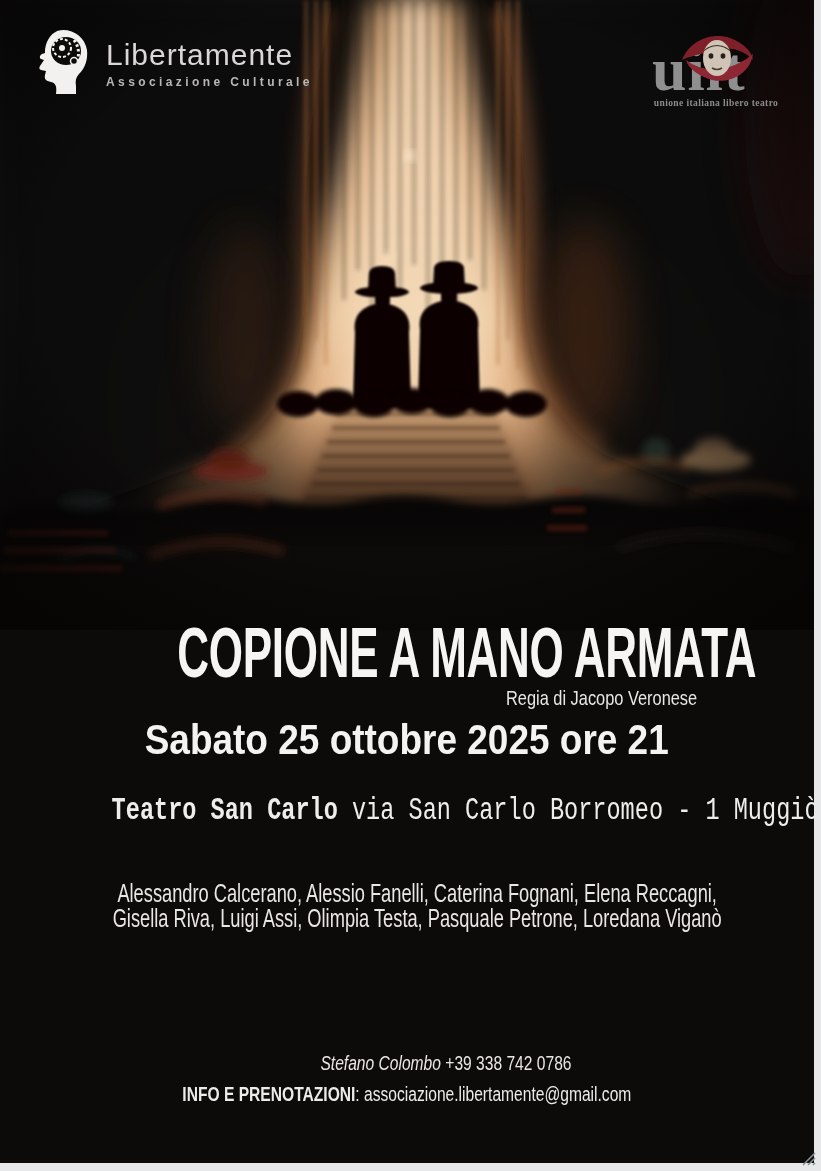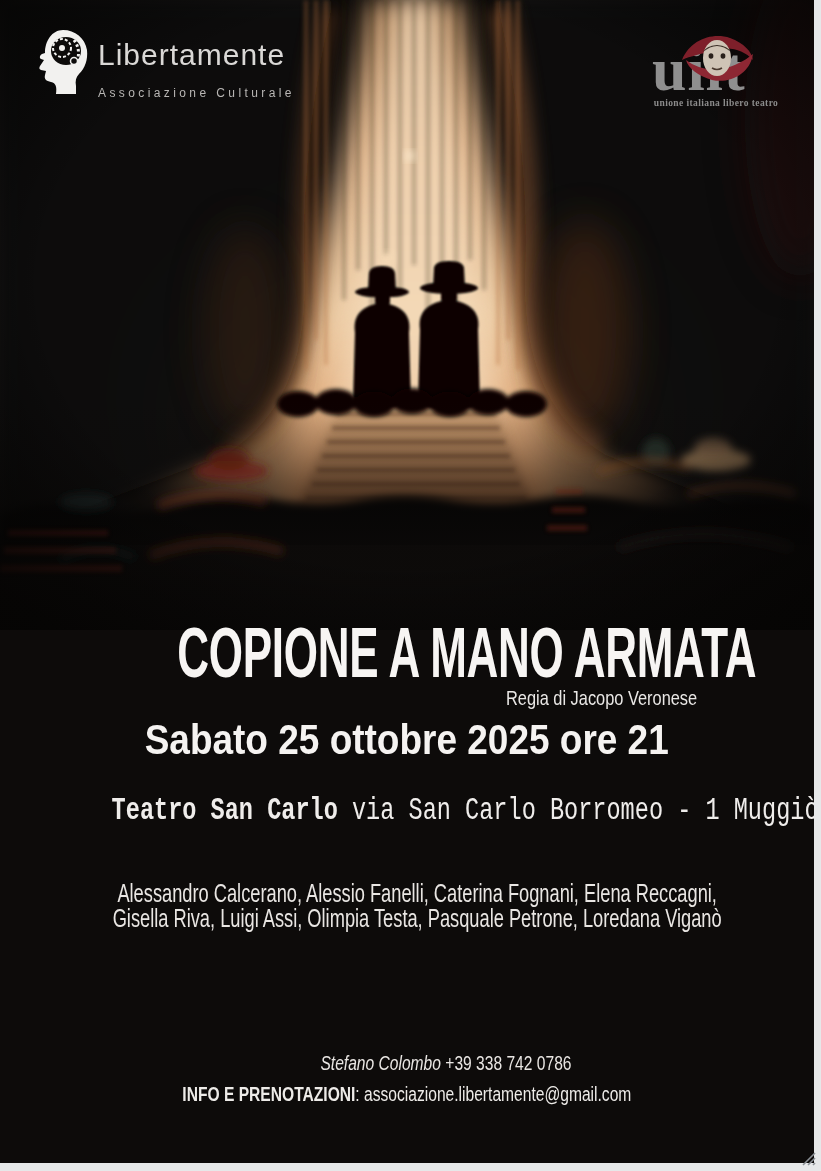--- a/index.html
+++ b/index.html
@@ -11,28 +11,28 @@
   }
   .page{position:absolute;inset:0;}
   .poster{
     position:absolute;left:0;top:0;width:814px;height:1163px;
     background:#0d0b0a;overflow:hidden;
   }
   .artwork{position:absolute;left:0;top:0;display:block;}
 
   
   .logo-lib{
-    position:absolute;left:34px;top:28px;display:flex;align-items:flex-start;gap:6px;
+    position:absolute;left:34px;top:28px;display:flex;align-items:flex-start;gap:14px;
   }
   .logo-lib .txt{padding-top:12px;}
   .lib-name{
     display:block;font-size:30px;font-weight:400;color:#dad8d6;letter-spacing:1px;line-height:1;
   }
   .lib-sub{
-    display:block;font-size:12px;font-weight:400;color:#b9b7b5;letter-spacing:3.4px;margin-top:16px;
+    display:block;font-size:12px;font-weight:700;color:#b9b7b5;letter-spacing:3.4px;margin-top:5px;
   }
   .logo-uilt{position:absolute;left:646px;top:26px;}
 
   
   .trow{position:absolute;left:0;width:814px;text-align:center;color:#f2efec;}
   .cx{display:inline-block;transform-origin:50% 50%;white-space:nowrap;}
   .title-row{top:617px;}
   .title-row .cx{transform:scaleX(.62);}
   .show-title{
     font-size:71px;font-weight:bold;letter-spacing:-.5px;color:#f7f5f3;line-height:1;

